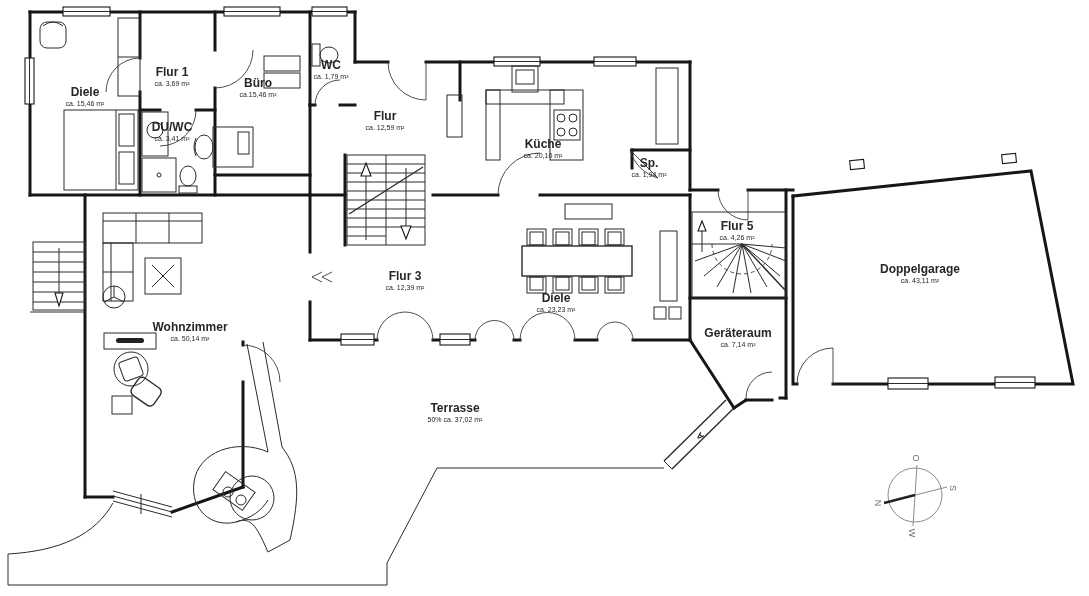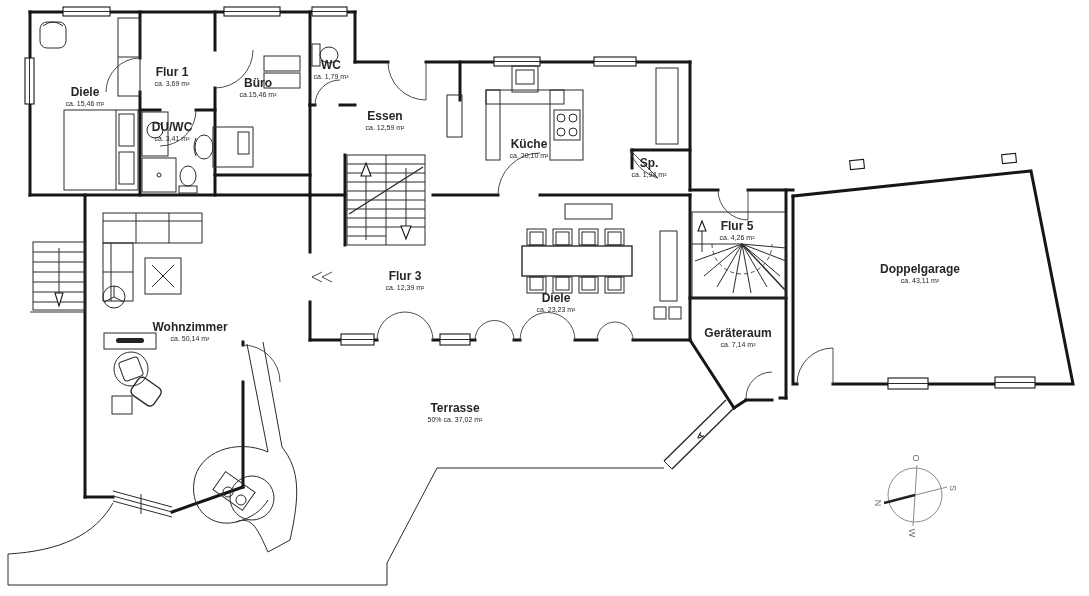--- a/index.html
+++ b/index.html
@@ -346,24 +346,24 @@
     </div>
 <div class="roomlabel" style="left:331px;top:70px">
       <span class="nm">WC</span>
       <span class="ar">ca. 1,79 m²</span>
     </div>
 <div class="roomlabel" style="left:172px;top:132px">
       <span class="nm">DU/WC</span>
       <span class="ar">ca. 3,41 m²</span>
     </div>
 <div class="roomlabel" style="left:385px;top:121px">
-      <span class="nm">Essen</span>
+      <span class="nm">Flur</span>
       <span class="ar">ca. 12,59 m²</span>
     </div>
-<div class="roomlabel" style="left:529px;top:149px">
+<div class="roomlabel" style="left:543px;top:149px">
       <span class="nm">Küche</span>
       <span class="ar">ca. 20,10 m²</span>
     </div>
 <div class="roomlabel" style="left:649px;top:168px">
       <span class="nm">Sp.</span>
       <span class="ar">ca. 1,94 m²</span>
     </div>
 <div class="roomlabel" style="left:405px;top:281px">
       <span class="nm">Flur 3</span>
       <span class="ar">ca. 12,39 m²</span>

